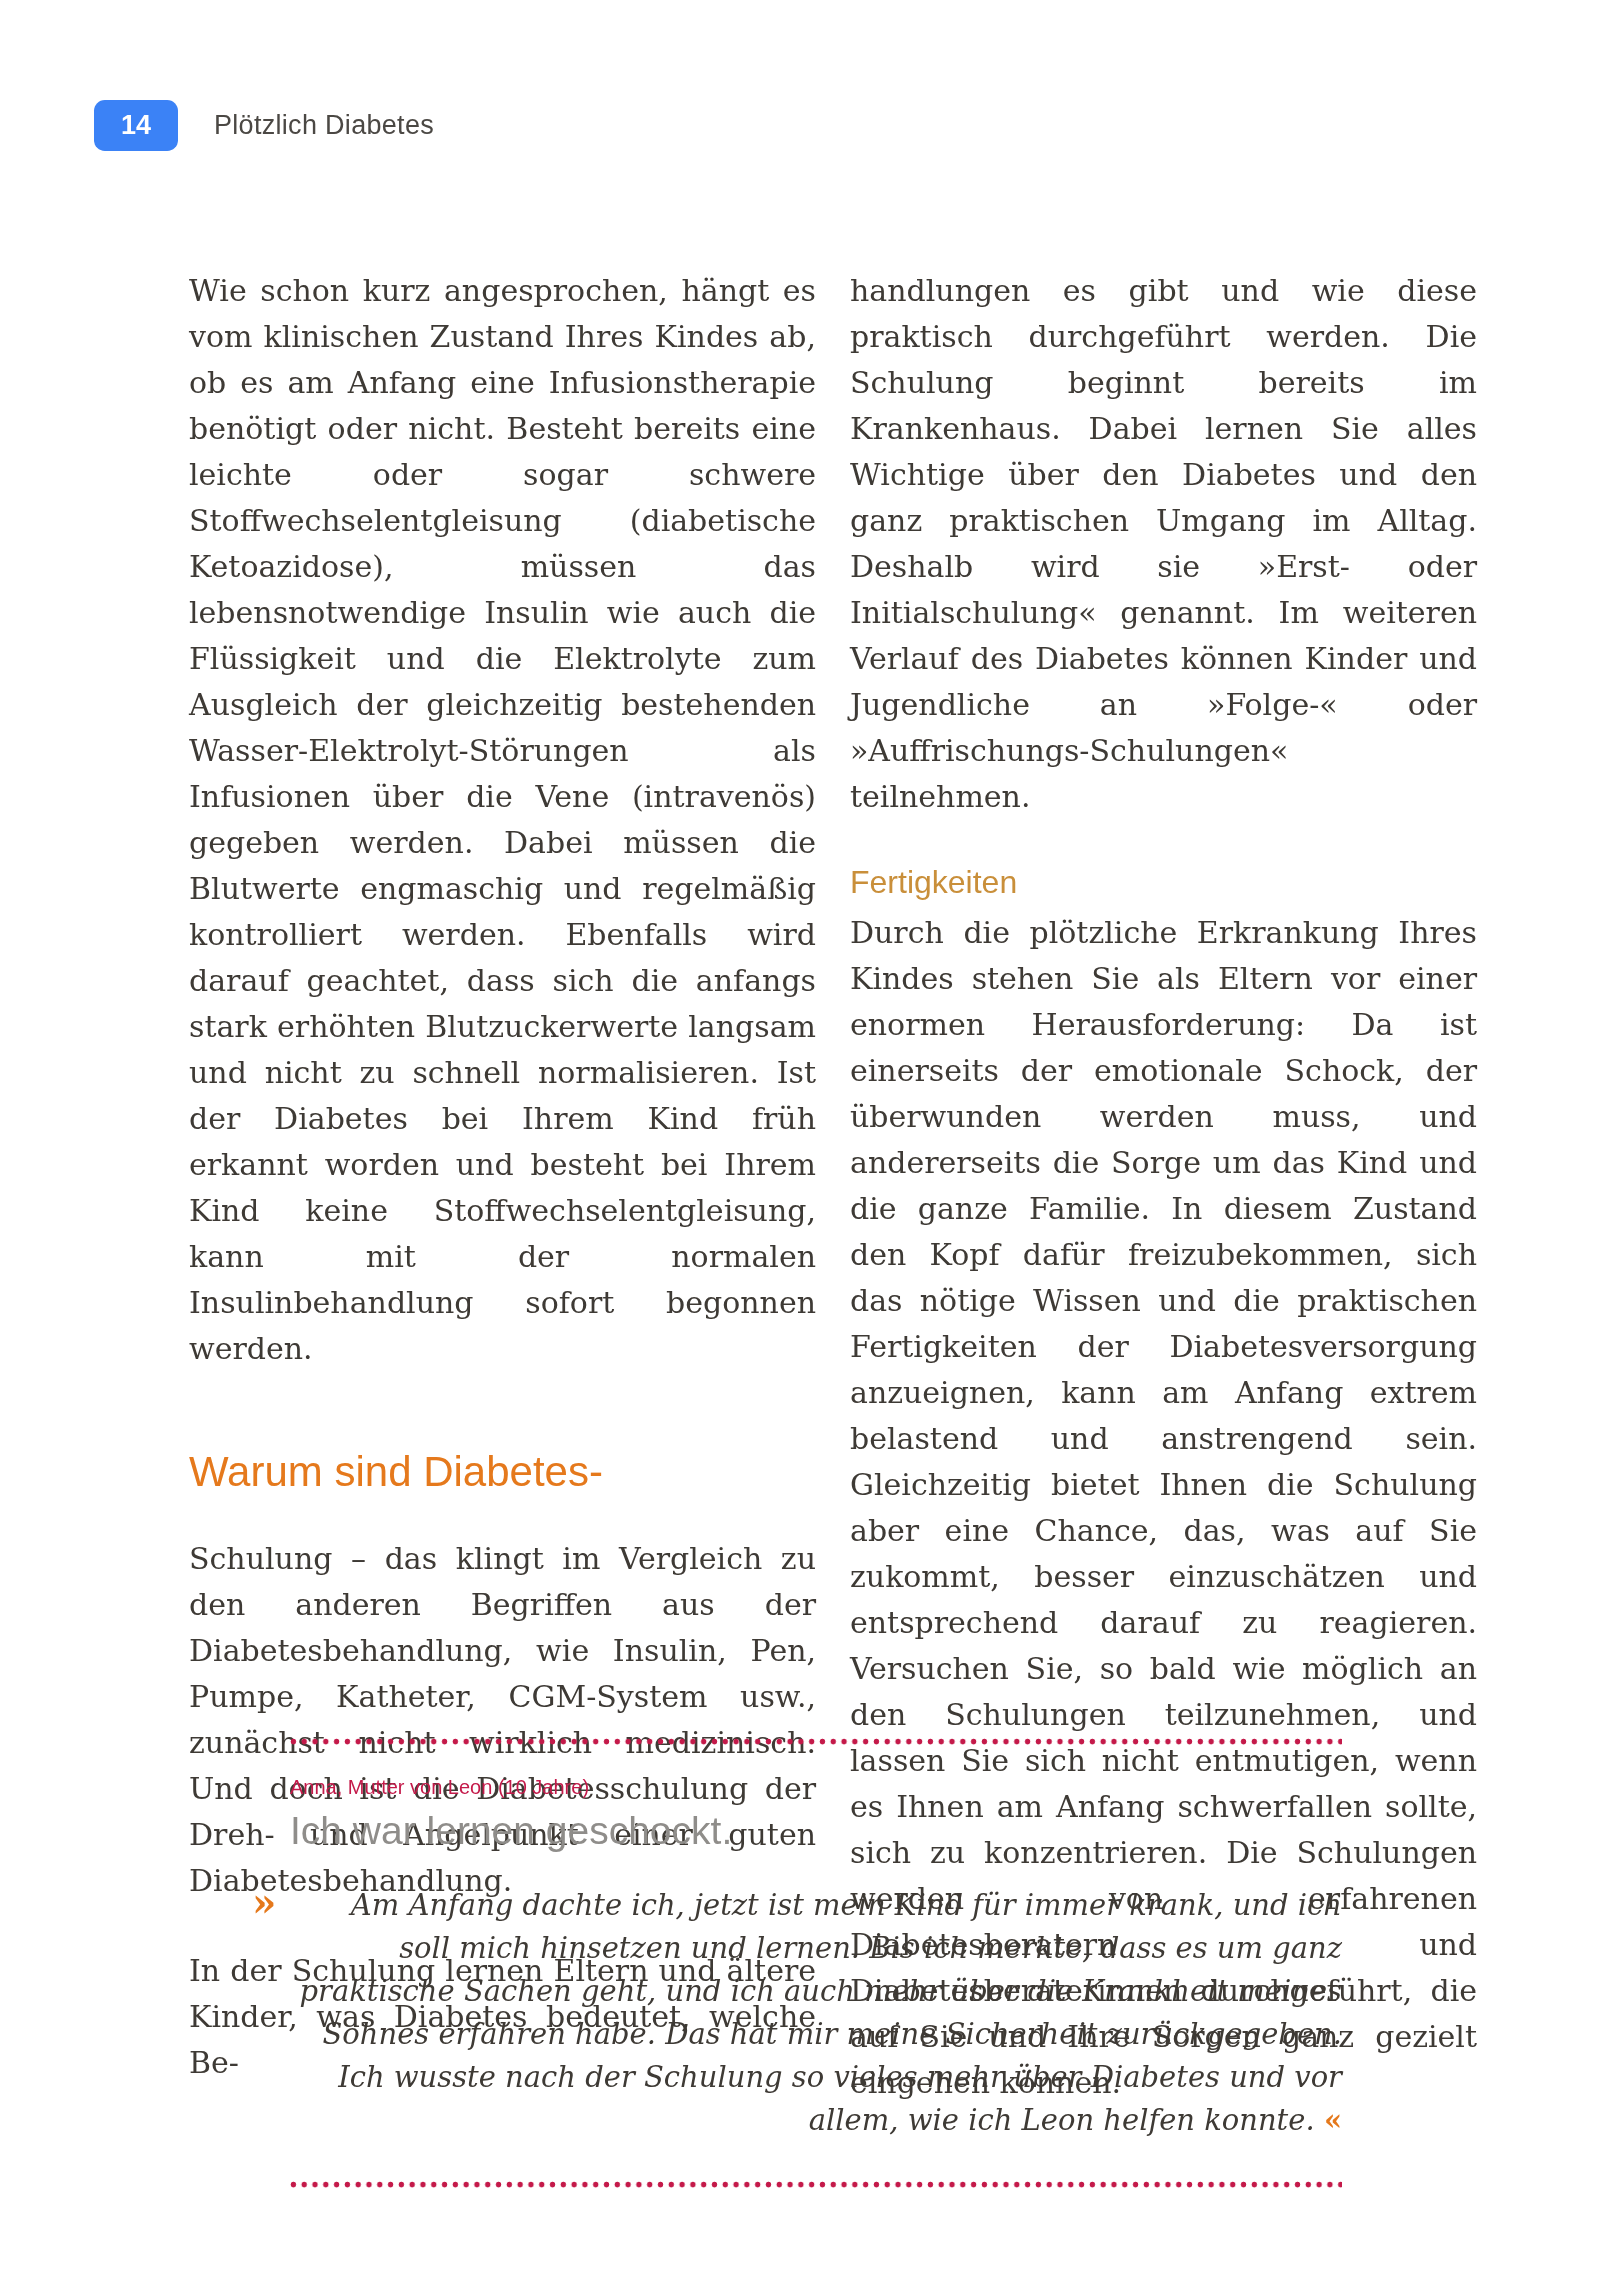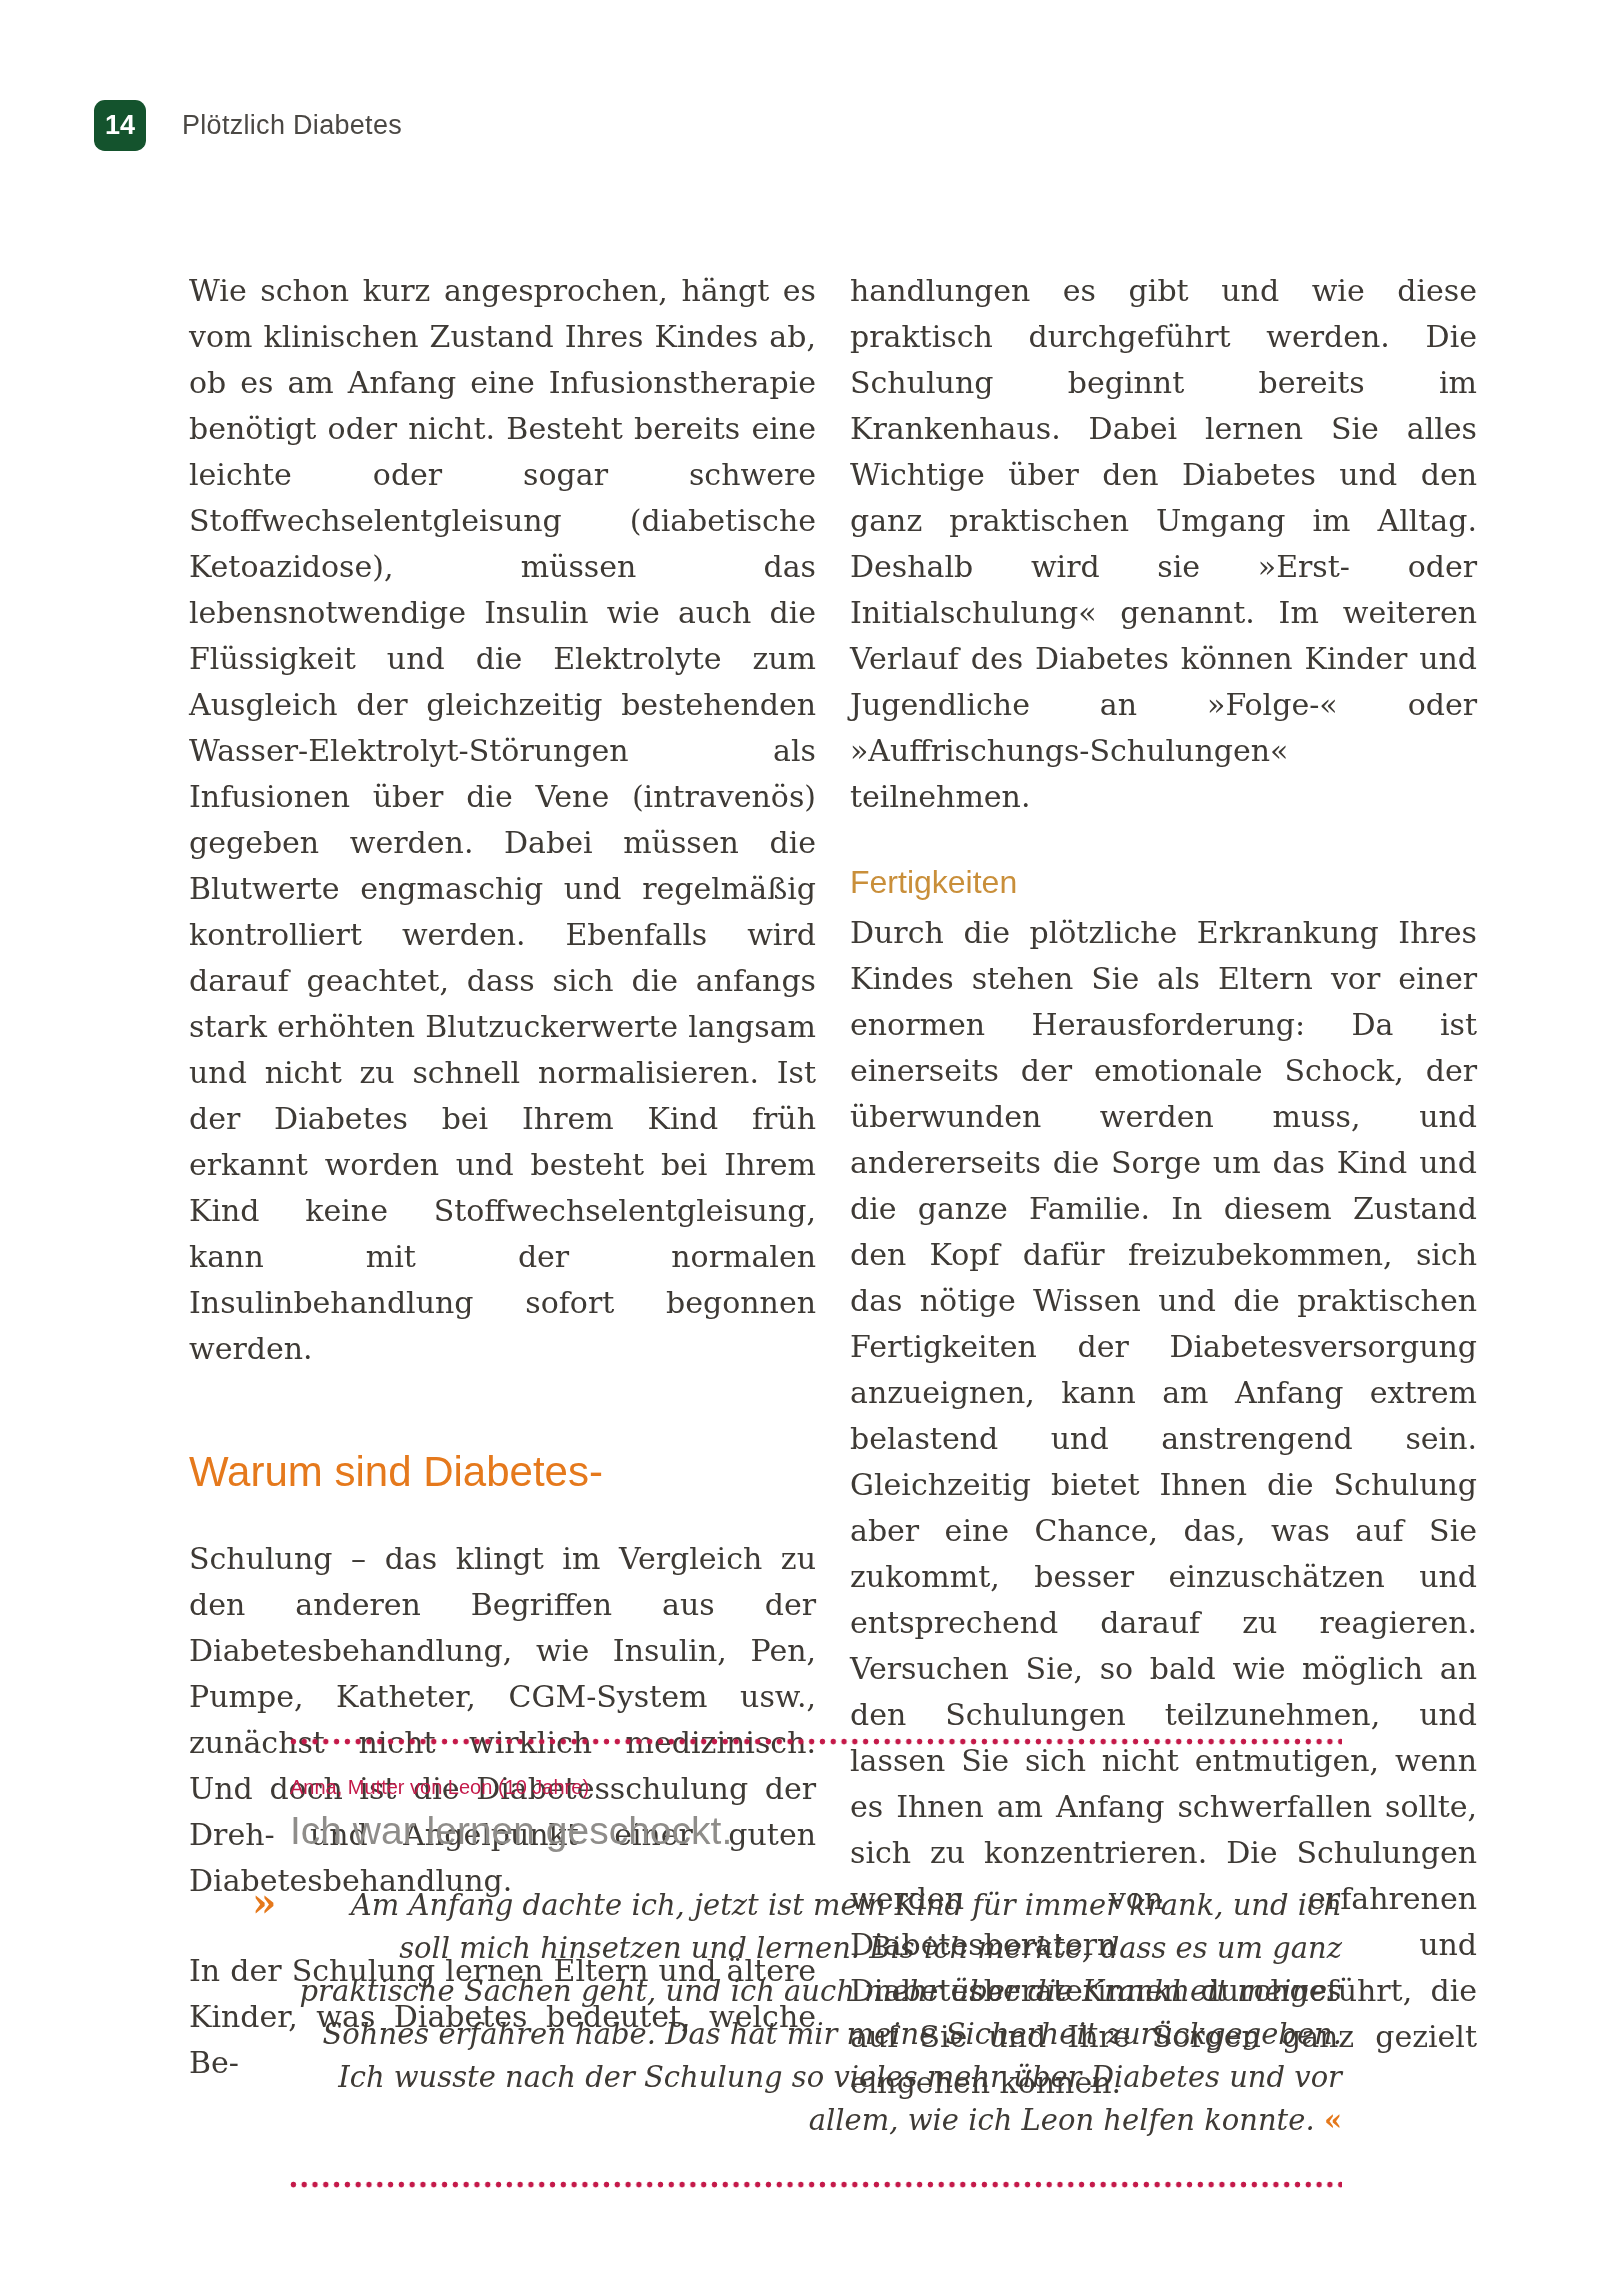--- a/index.html
+++ b/index.html
@@ -20,23 +20,23 @@
   .running-header {
     position: absolute;
     top: 100px;
     left: 94px;
     display: flex;
     align-items: center;
     gap: 36px;
     font-family: "Liberation Sans", sans-serif;
   }
   .page-badge {
-    width: 52px;
+    width: 84px;
     height: 51px;
-    background: #14532d;
+    background: #3b82f6;
     color: #ffffff;
     border-radius: 10.8px;
     display: flex;
     align-items: center;
     justify-content: center;
     font-size: 27px;
     font-weight: bold;
   }
   .running-title {
     font-size: 27px;

